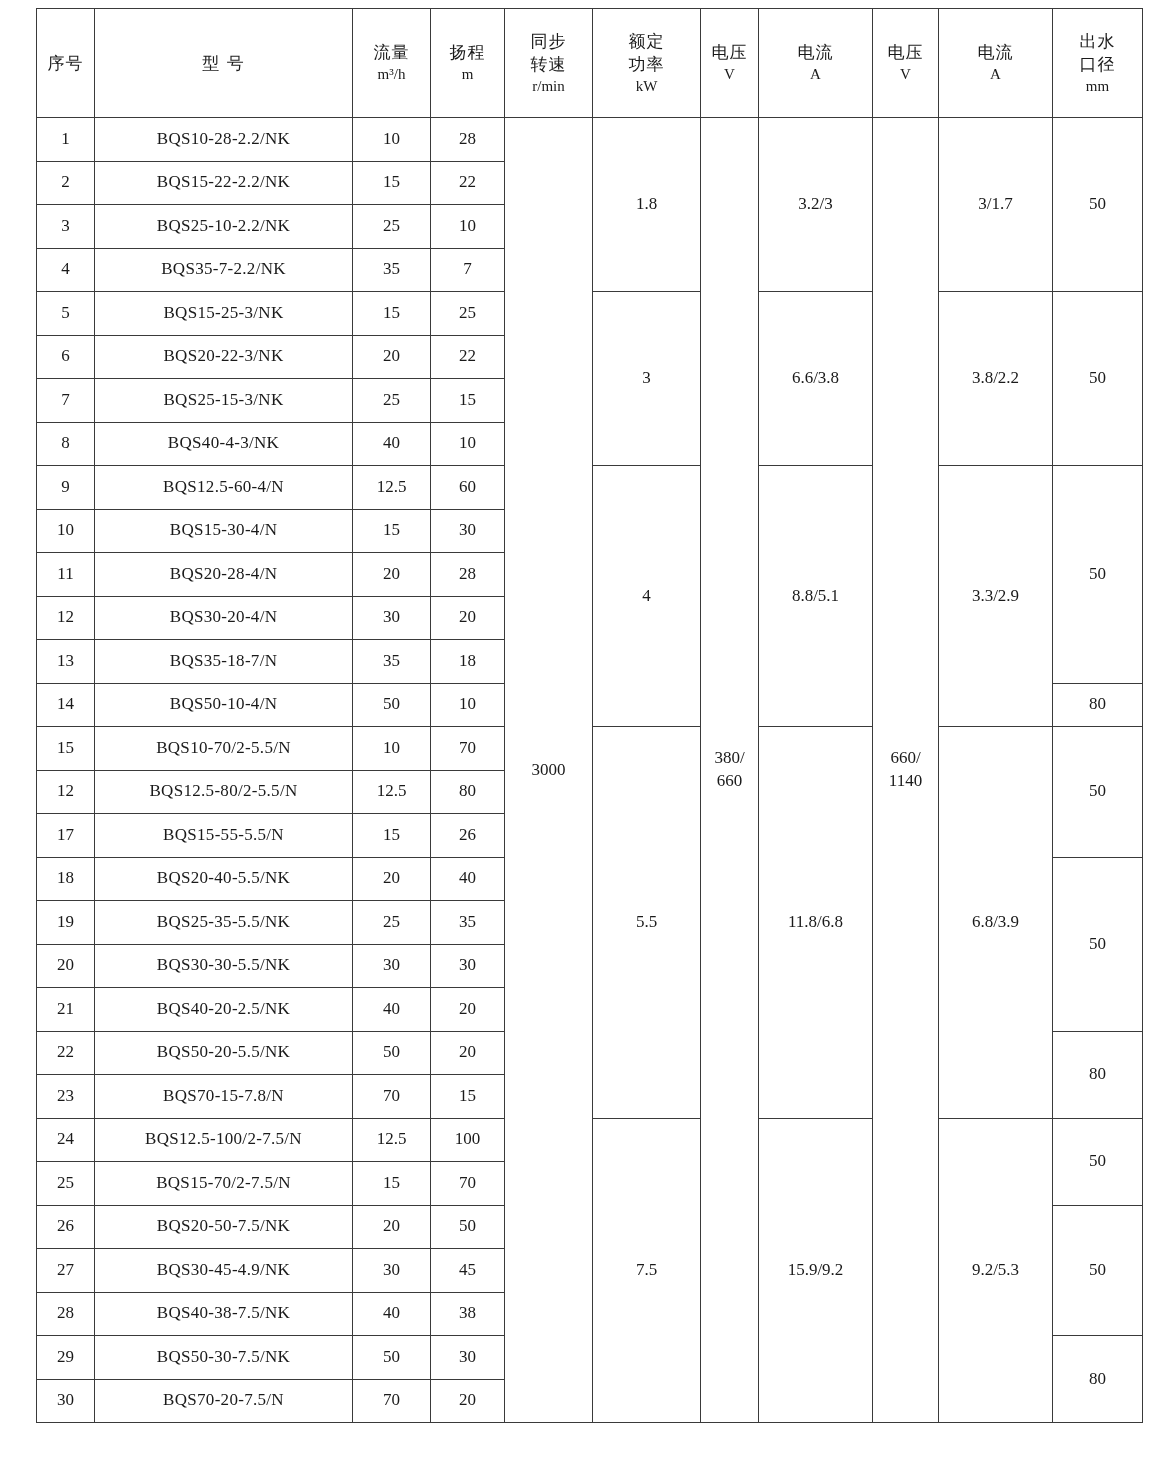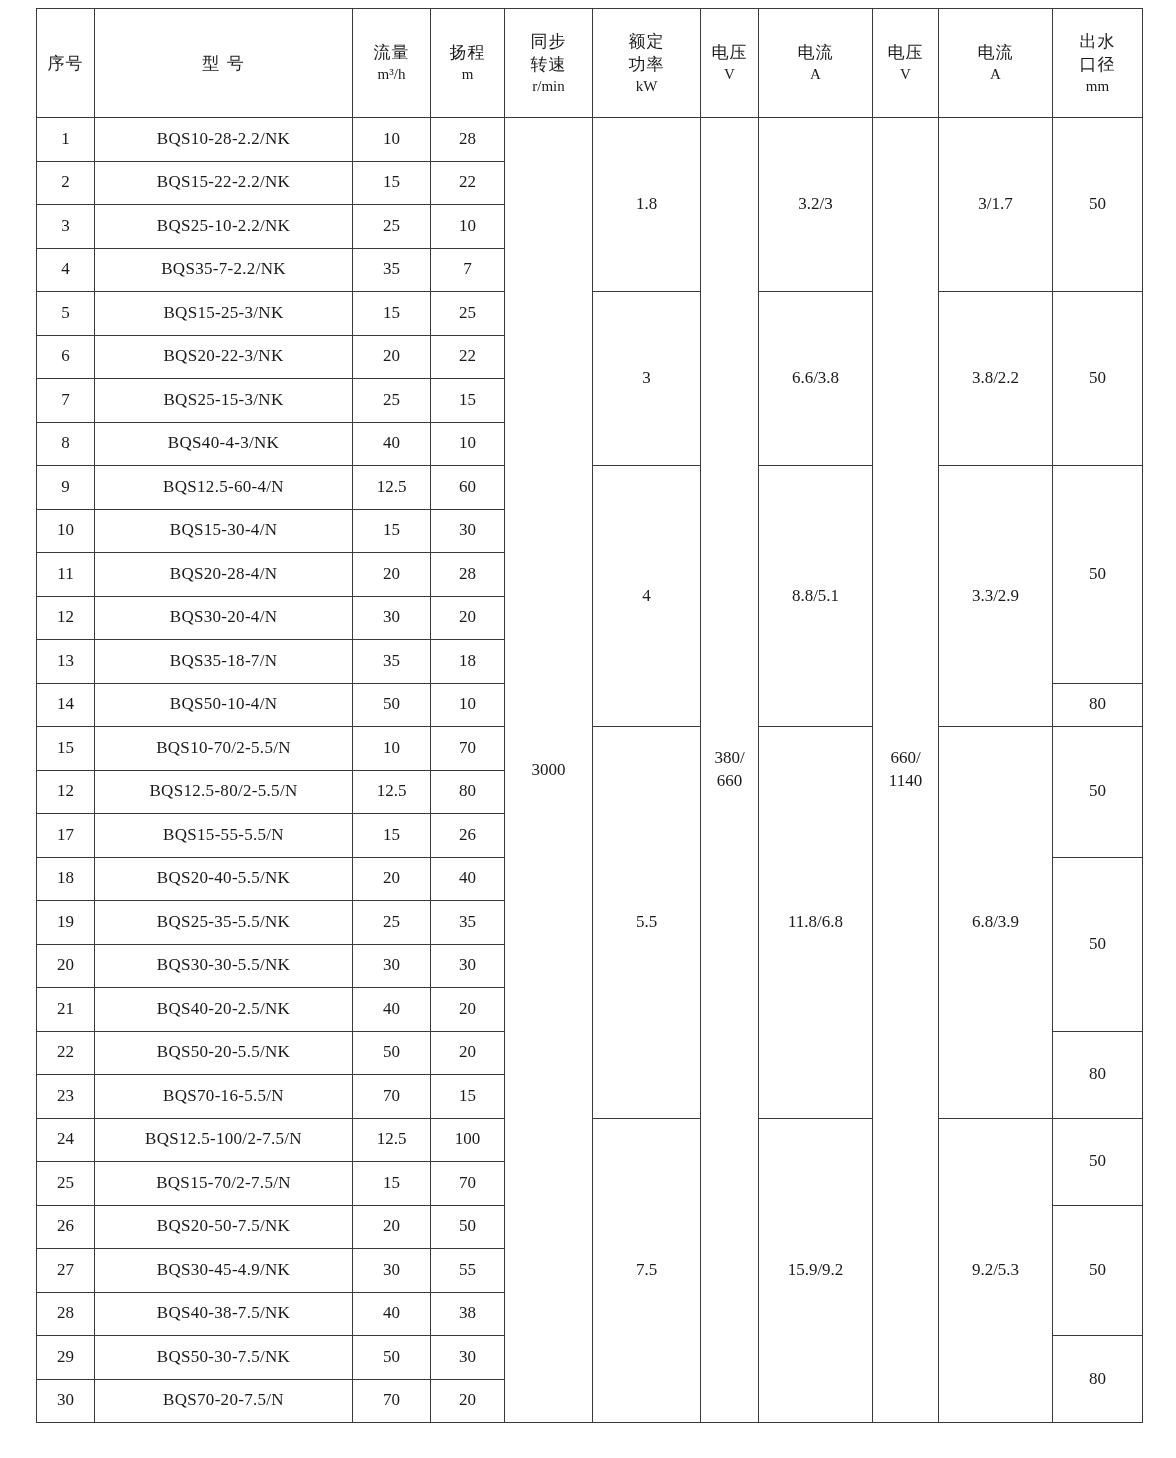--- a/index.html
+++ b/index.html
@@ -298,21 +298,21 @@
     <tr>
       <td class="idx">22</td>
       <td class="model">BQS50-20-5.5/NK</td>
       <td class="num">50</td>
       <td class="num">20</td>
       <td class="merge" rowspan="2">80</td>
     </tr>
 
     <tr>
       <td class="idx">23</td>
-      <td class="model">BQS70-16-5.5/N</td>
+      <td class="model">BQS70-15-7.8/N</td>
       <td class="num">70</td>
       <td class="num">15</td>
     </tr>
 
     <tr>
       <td class="idx">24</td>
       <td class="model">BQS12.5-100/2-7.5/N</td>
       <td class="num">12.5</td>
       <td class="num">100</td>
       <td class="merge" rowspan="7">7.5</td>
@@ -333,21 +333,21 @@
       <td class="model">BQS20-50-7.5/NK</td>
       <td class="num">20</td>
       <td class="num">50</td>
       <td class="merge" rowspan="3">50</td>
     </tr>
 
     <tr>
       <td class="idx">27</td>
       <td class="model">BQS30-45-4.9/NK</td>
       <td class="num">30</td>
-      <td class="num">55</td>
+      <td class="num">45</td>
     </tr>
 
     <tr>
       <td class="idx">28</td>
       <td class="model">BQS40-38-7.5/NK</td>
       <td class="num">40</td>
       <td class="num">38</td>
     </tr>
 
     <tr>

